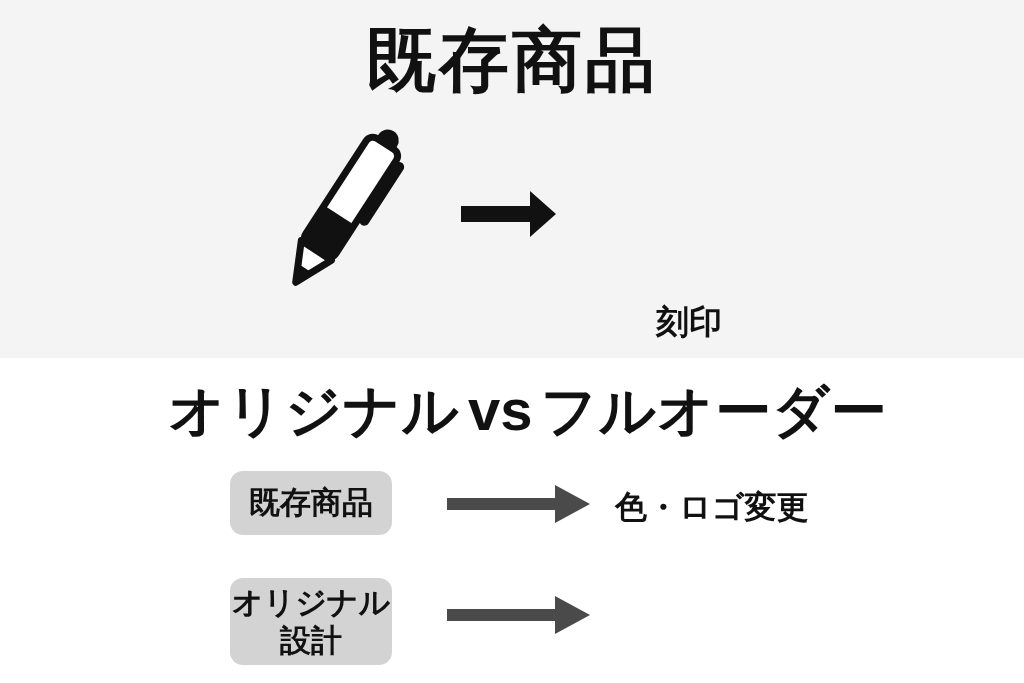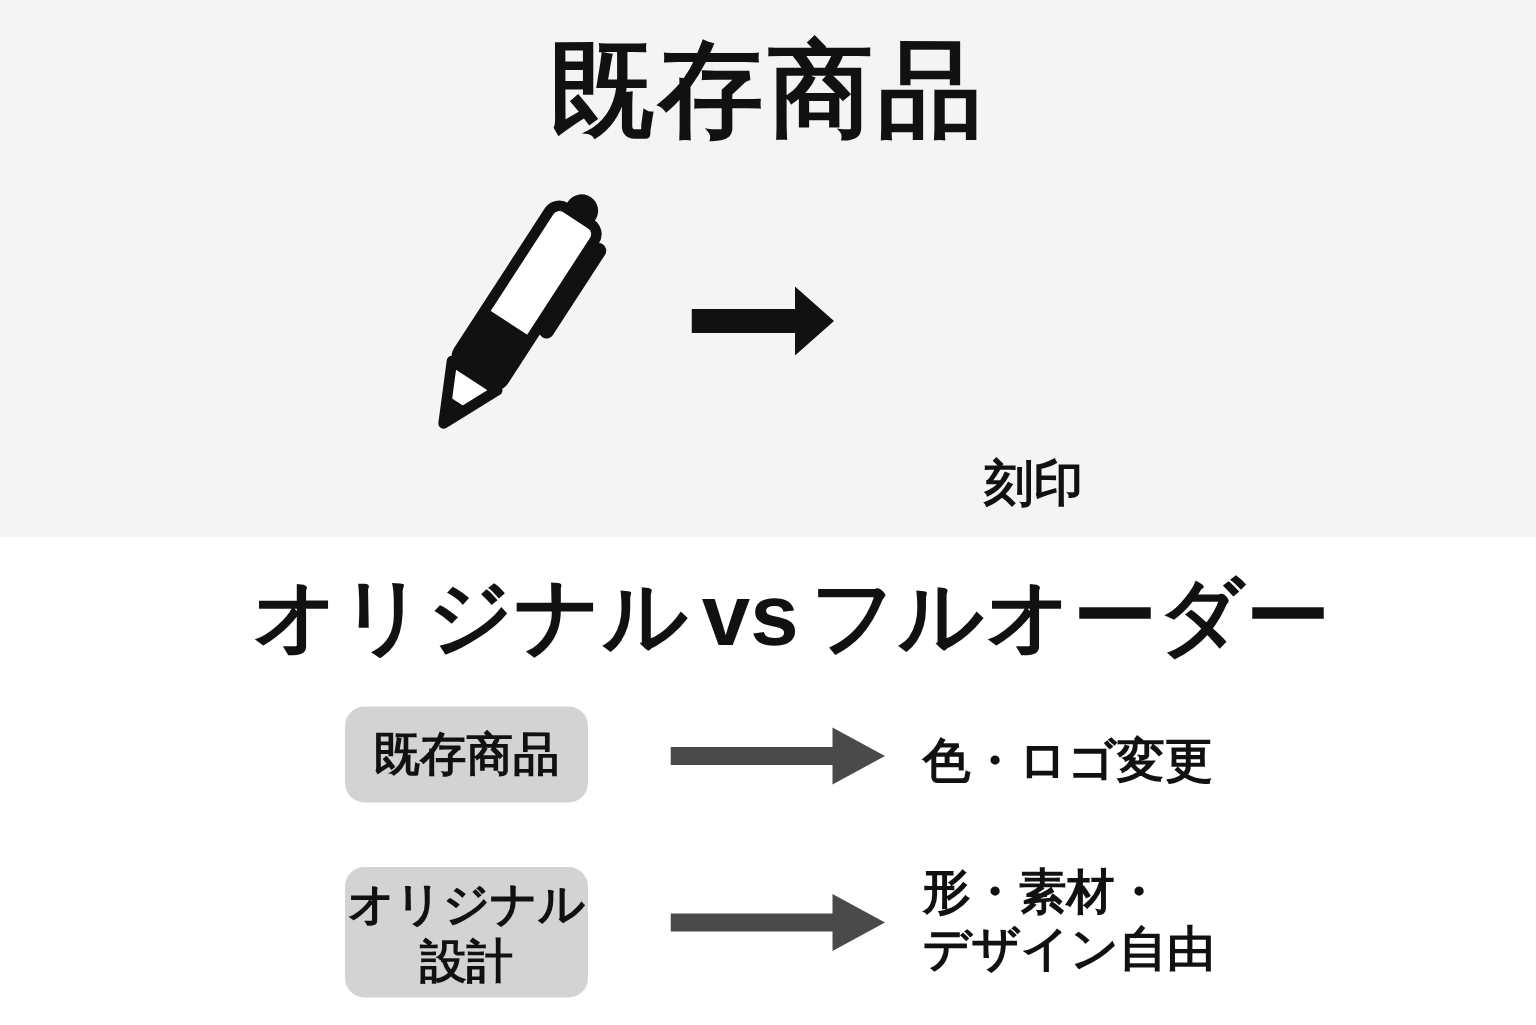--- a/index.html
+++ b/index.html
@@ -159,18 +159,14 @@
 
   <div class="compare-box box-row-2 abs-on-canvas" style="top:578px;">
     <span>オリジナル</span>
     <span>設計</span>
   </div>
   <div class="arrow-gray arrow-gray-2">
     <svg width="143" height="42" viewBox="0 0 143 42">
       <polygon points="0,15 108,15 108,2 143,21 108,40 108,27 0,27" fill="#4a4a4a"></polygon>
     </svg>
   </div>
-  <div class="result-text result-row-2">
-    <div>形・素材・</div>
-    <div>デザイン自由</div>
-  </div>
 
 </div>
 
 </body></html>

